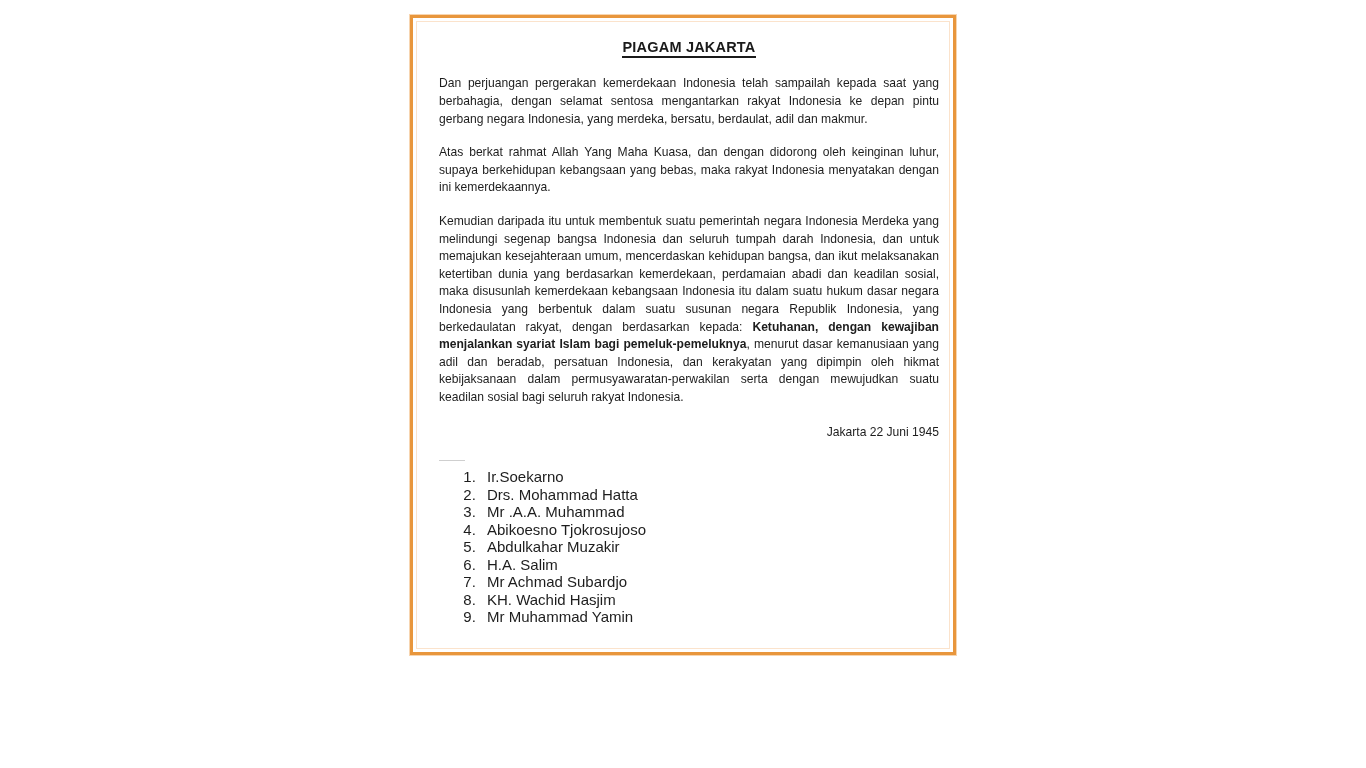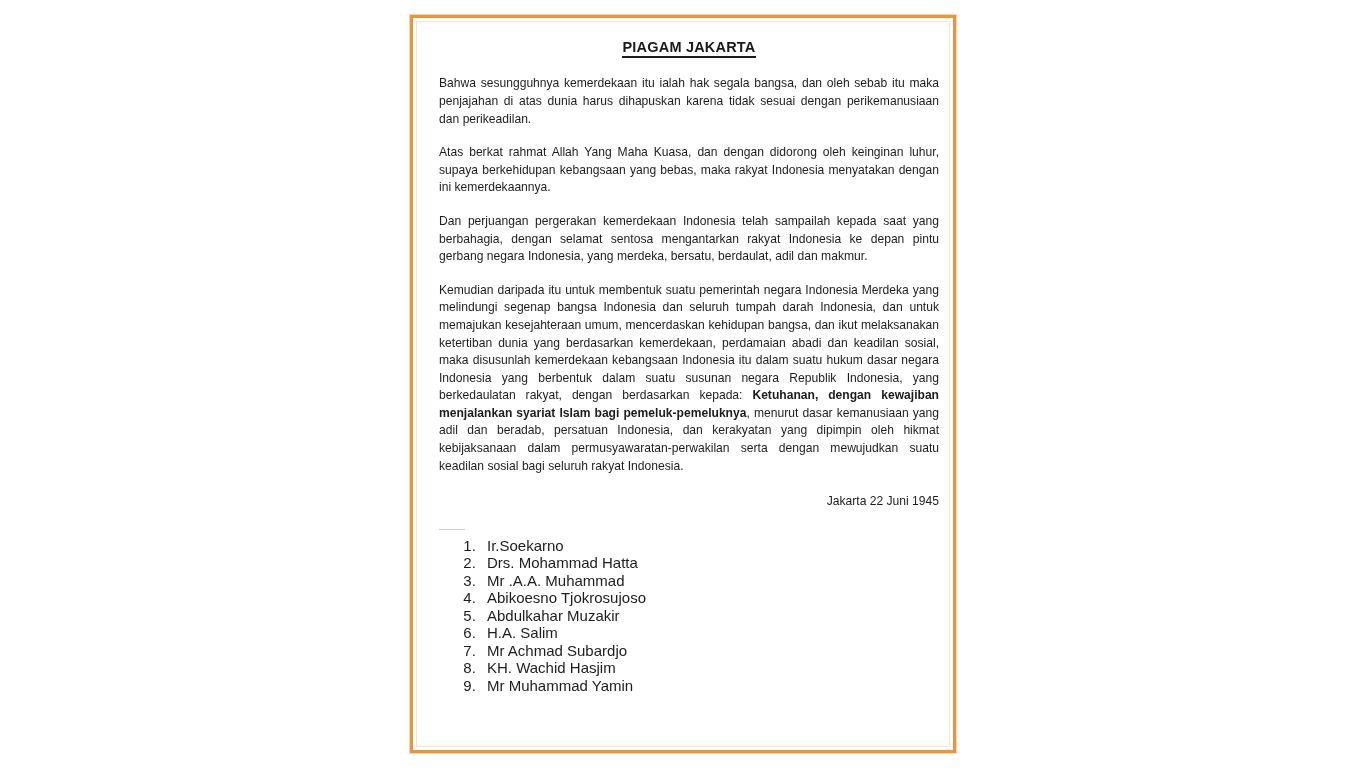--- a/index.html
+++ b/index.html
@@ -21,21 +21,21 @@
     height: 768px;
     background: #ffffff;
   }
 
   
   .doc-frame {
     position: absolute;
     left: 410px;
     top: 15px;
     width: 546px;
-    height: 738px;
+    height: 640px;
     box-sizing: border-box;
     background: #ffffff;
     border: 3px solid #e8963c;
     box-shadow: 0 0 0 1px #f7d5b0;
   }
 
   .doc-inner {
     position: absolute;
     left: 3px;
     top: 3px;
@@ -129,23 +129,22 @@
 
   <div class="doc-frame">
     <div class="doc-inner">
 
       <div class="content-box">
 
         <h1 class="doc-title">
           <span>PIAGAM JAKARTA</span>
         </h1>
 
-        <p class="para"><span>Bahwa sesungguhnya kemerdekaan itu ialah hak segala bangsa, dan oleh sebab itu maka penjajahan di atas dunia harus dihapuskan karena tidak sesuai dengan perikemanusiaan dan perikeadilan.</span></p>
+        <p class="para"><span>Dan perjuangan pergerakan kemerdekaan Indonesia telah sampailah kepada saat yang berbahagia, dengan selamat sentosa mengantarkan rakyat Indonesia ke depan pintu gerbang negara Indonesia, yang merdeka, bersatu, berdaulat, adil dan makmur.</span></p>
         <p class="para"><span>Atas berkat rahmat Allah Yang Maha Kuasa, dan dengan didorong oleh keinginan luhur, supaya berkehidupan kebangsaan yang bebas, maka rakyat Indonesia menyatakan dengan ini kemerdekaannya.</span></p>
-        <p class="para"><span>Dan perjuangan pergerakan kemerdekaan Indonesia telah sampailah kepada saat yang berbahagia, dengan selamat sentosa mengantarkan rakyat Indonesia ke depan pintu gerbang negara Indonesia, yang merdeka, bersatu, berdaulat, adil dan makmur.</span></p>
         <p class="para"><span>Kemudian daripada itu untuk membentuk suatu pemerintah negara Indonesia Merdeka yang melindungi segenap bangsa Indonesia dan seluruh tumpah darah Indonesia, dan untuk memajukan kesejahteraan umum, mencerdaskan kehidupan bangsa, dan ikut melaksanakan ketertiban dunia yang berdasarkan kemerdekaan, perdamaian abadi dan keadilan sosial, maka disusunlah kemerdekaan kebangsaan Indonesia itu dalam suatu hukum dasar negara Indonesia yang berbentuk dalam suatu susunan negara Republik Indonesia, yang berkedaulatan rakyat, dengan berdasarkan kepada: </span><b>Ketuhanan, dengan kewajiban menjalankan syariat Islam bagi pemeluk-pemeluknya</b><span>, menurut dasar kemanusiaan yang adil dan beradab, persatuan Indonesia, dan kerakyatan yang dipimpin oleh hikmat kebijaksanaan dalam permusyawaratan-perwakilan serta dengan mewujudkan suatu keadilan sosial bagi seluruh rakyat Indonesia.</span></p>
 
         <p class="plain-line" style="margin-top:18px;">Jakarta 22 Juni 1945</p>
 
 
         <div class="signatory-wrap">
           <ol class="signatories">
               <li><span>Ir.Soekarno</span></li>
               <li><span>Drs. Mohammad Hatta</span></li>
               <li><span>Mr .A.A. Muhammad</span></li>

